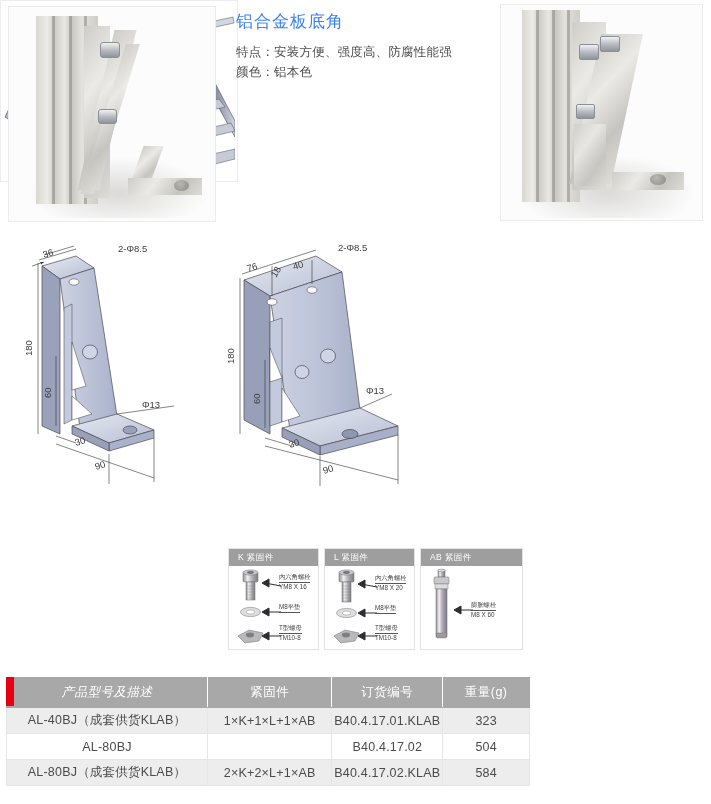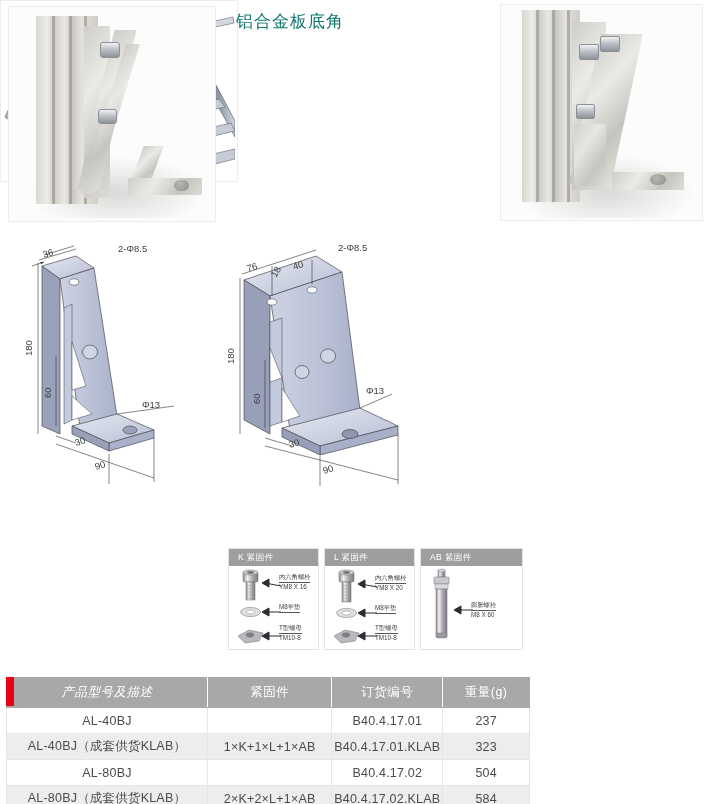--- a/index.html
+++ b/index.html
@@ -21,21 +21,21 @@
   
   .prof{position:absolute;background:linear-gradient(90deg,#d9d7d1 0%,#eeece7 18%,#cfcdc7 30%,#e9e7e2 46%,#c9c7c1 58%,#e4e2dc 74%,#cfcdc6 100%);}
   .prof .groove{position:absolute;top:0;bottom:0;width:3px;background:rgba(120,118,112,.45);}
   .brkt{position:absolute;background:linear-gradient(125deg,#cfcdc8,#eceae6 35%,#c6c4bf 70%,#dedcd7);}
   .shadow-soft{position:absolute;background:radial-gradient(ellipse at 50% 60%,rgba(140,138,133,.30),rgba(255,255,255,0) 70%);}
   .bolt{position:absolute;border-radius:2px;background:linear-gradient(180deg,#f2f2f3,#b9bcc2 50%,#8f949b);border:1px solid #8b9097;}
   .holecirc{position:absolute;border-radius:50%;background:radial-gradient(circle at 40% 35%,#b9b7b2,#8d8b86);}
 
   
   .headerblock{left:236px;top:12px;width:260px;}
-  .prod-title{font-size:17px;color:#0f766e;letter-spacing:1px;line-height:1.2;margin:0 0 11px 0;font-weight:normal;}
+  .prod-title{font-size:17px;color:#3b82f6;letter-spacing:1px;line-height:1.2;margin:0 0 11px 0;font-weight:normal;}
   .spec-line{font-size:12.5px;color:#4d4d4d;line-height:19.5px;letter-spacing:.2px;white-space:nowrap;}
 
   
   .cad{position:absolute;}
   .cad svg{display:block;overflow:visible;}
   .dimtxt{font-family:"Liberation Sans","DejaVu Sans",sans-serif;font-size:9.5px;fill:#3c3c3c;}
 
   
   .render{left:468px;top:243px;width:236px;height:180px;border:1px solid #ededed;background:#fff;overflow:hidden;}
 
@@ -99,20 +99,22 @@
   <div class="brkt" style="left:74px;top:120px;width:32px;height:62px;opacity:.85;"></div>
   <div class="brkt" style="left:112px;top:168px;width:72px;height:18px;"></div>
   <div class="holecirc" style="left:150px;top:170px;width:16px;height:11px;"></div>
   <div class="bolt" style="left:79px;top:40px;width:18px;height:14px;"></div>
   <div class="bolt" style="left:100px;top:32px;width:18px;height:14px;"></div>
   <div class="bolt" style="left:76px;top:100px;width:17px;height:13px;"></div>
 </div>
 
 <div class="abs headerblock">
   <h1 class="prod-title">铝合金板底角</h1>
+  <div class="spec-line">特点：安装方便、强度高、防腐性能强</div>
+  <div class="spec-line">颜色：铝本色</div>
 </div>
 
 <div class="cad" style="left:14px;top:238px;">
   <svg width="190" height="255" viewBox="0 0 190 255">
     <defs>
       <linearGradient id="g1" x1="0" y1="0" x2="1" y2="0">
         <stop offset="0" stop-color="#cdd2e2"></stop>
           <stop offset="0.5" stop-color="#bcc3d8"></stop>
           <stop offset="1" stop-color="#aab2cb"></stop>
       </linearGradient>
@@ -425,26 +427,20 @@
 <table class="ptable">
   <thead>
     <tr>
       <th class="c1">产品型号及描述</th>
       <th class="c2">紧固件</th>
       <th class="c3">订货编号</th>
       <th class="c4">重量(g)</th>
     </tr>
   </thead>
   <tbody>
-    <tr>
-      <td>AL-40BJ</td>
-      <td></td>
-      <td>B40.4.17.01</td>
-      <td>237</td>
-    </tr>
     <tr class="alt">
       <td>AL-40BJ（成套供货KLAB）</td>
       <td>1×K+1×L+1×AB</td>
       <td>B40.4.17.01.KLAB</td>
       <td>323</td>
     </tr>
     <tr>
       <td>AL-80BJ</td>
       <td></td>
       <td>B40.4.17.02</td>

